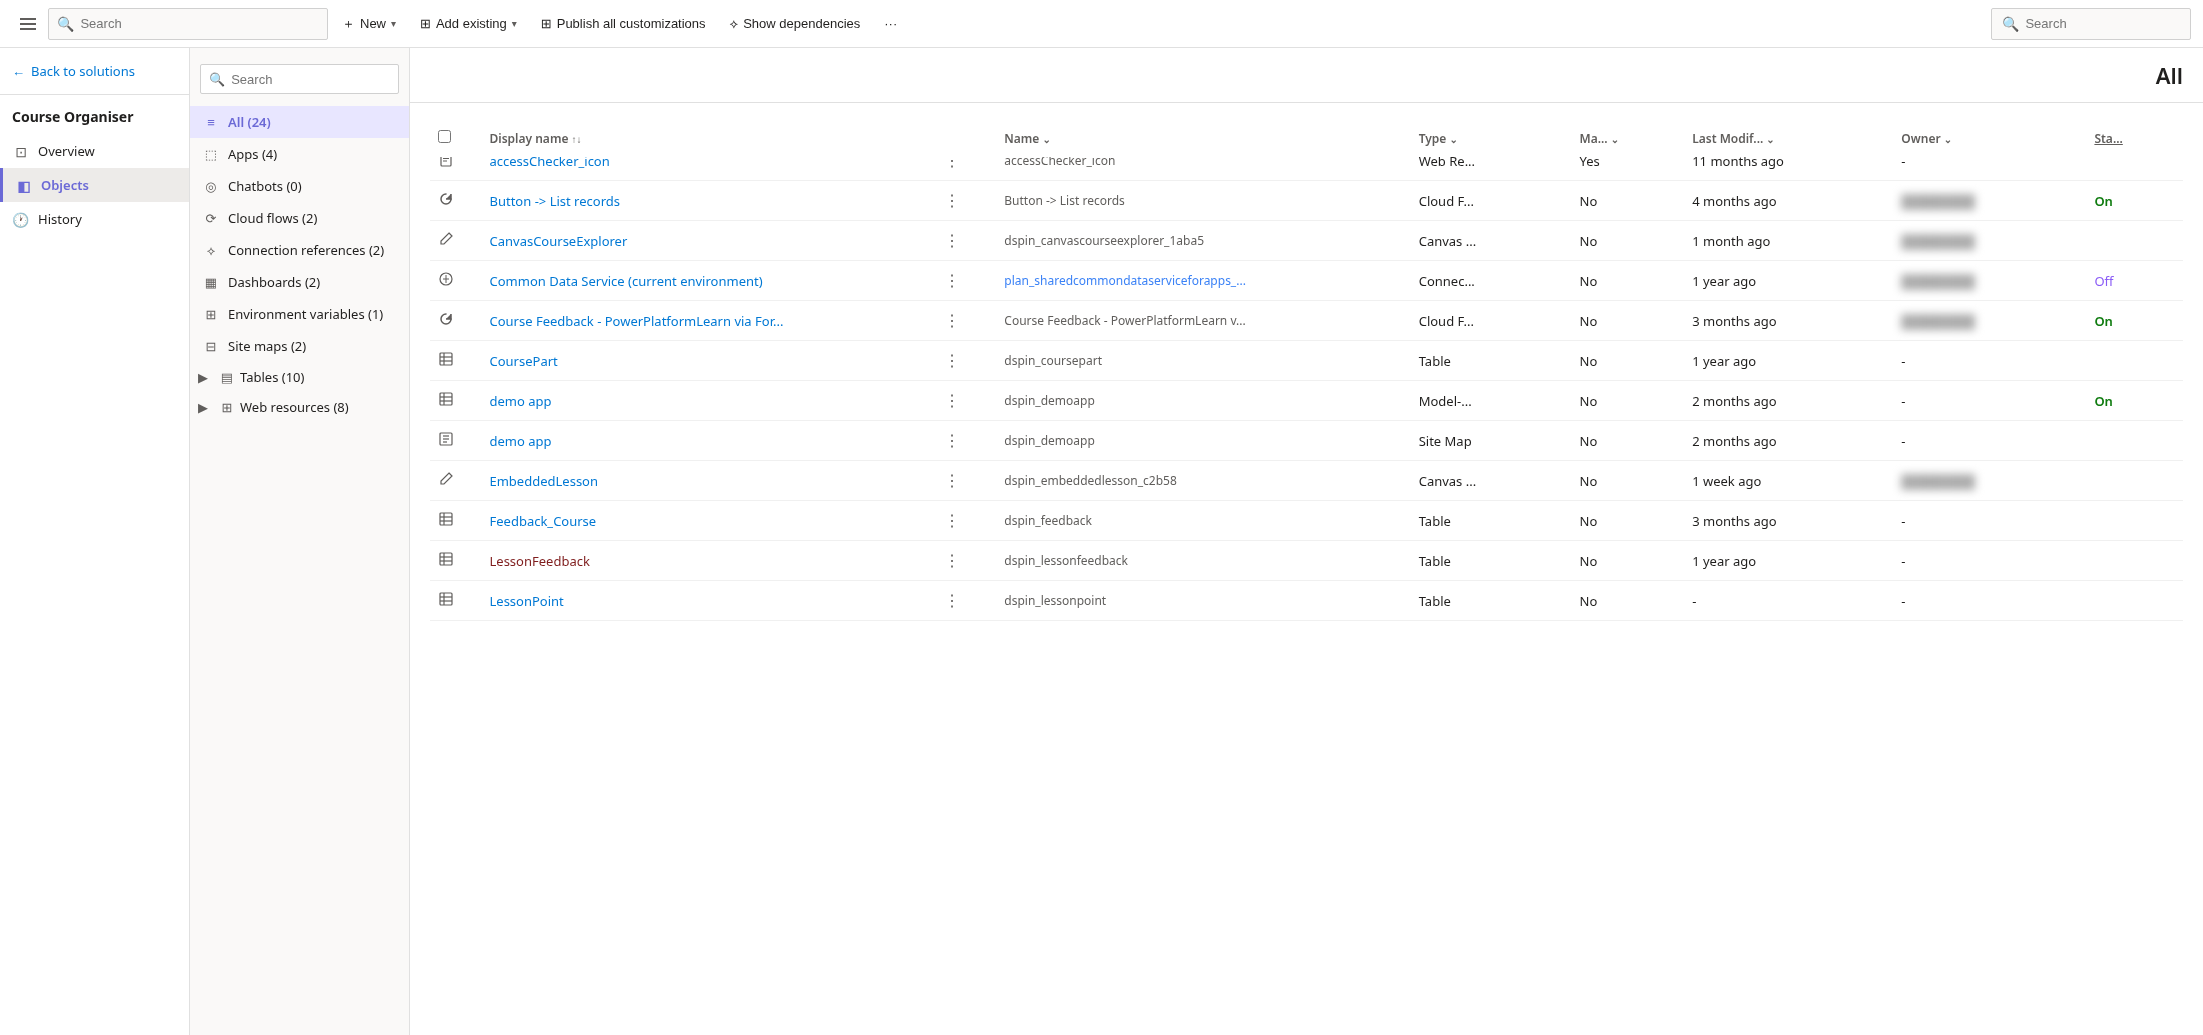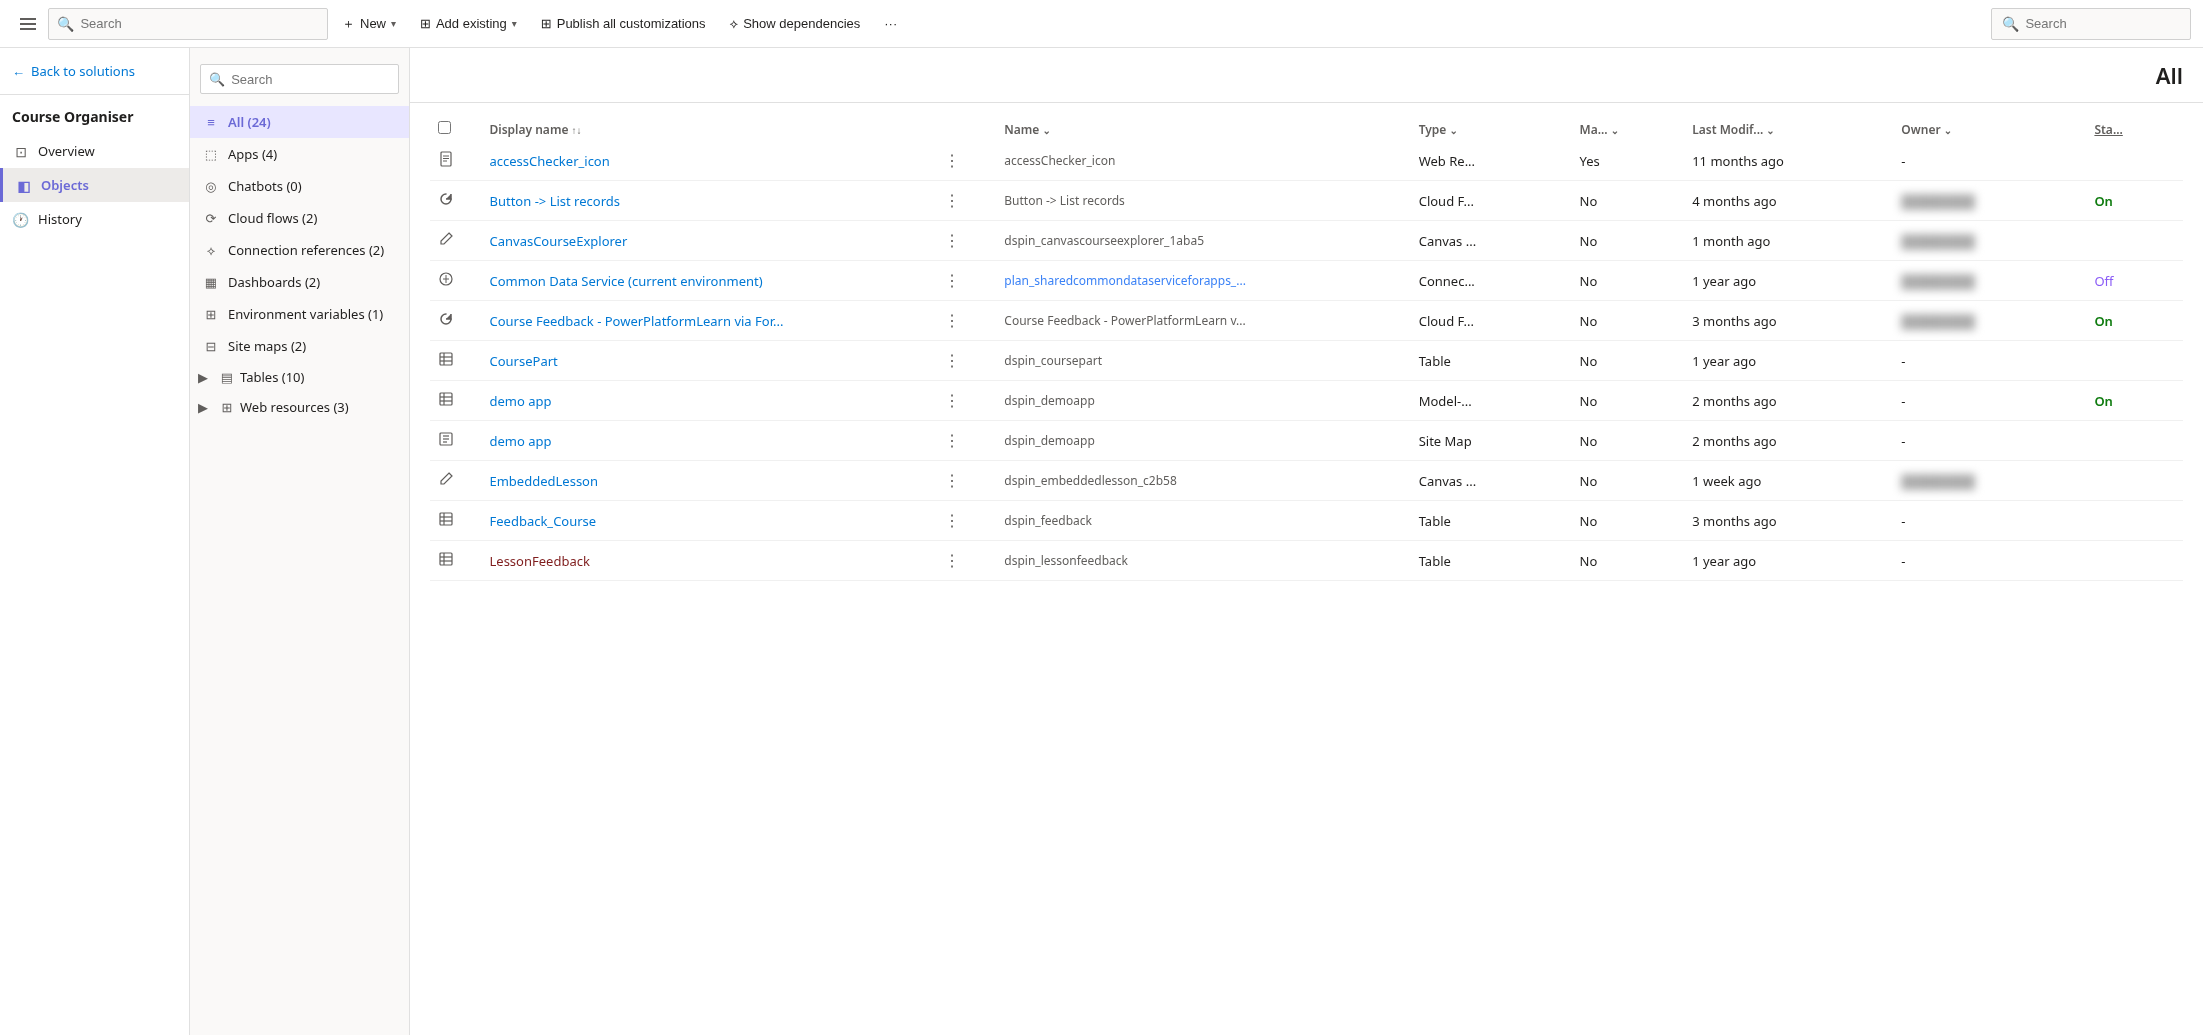--- a/index.html
+++ b/index.html
@@ -137,21 +137,21 @@
       text-align: right;
     }
     .content-table-wrap { flex: 1; overflow-y: auto; padding: 0 20px; }
     .data-table {
       width: 100%; border-collapse: collapse;
     }
     .data-table th {
       text-align: left; padding: 10px 8px;
       font-weight: 600; font-size: 12px; color: #605e5c;
       border-bottom: 1px solid #e0e0e0;
-      background: #fff; position: sticky; top: 8px; z-index: 1;
+      background: #fff; position: sticky; top: 17px; z-index: 1;
       white-space: nowrap;
       text-decoration: underline;
     }
     .data-table td {
       padding: 8px 8px; font-size: 13px; color: #201f1e;
       border-bottom: 1px solid #f0f0f0;
       vertical-align: middle;
     }
     .col-icon { width: 32px; }
     .col-display { width: 280px; }
@@ -273,21 +273,21 @@
       <span>Site maps (2)</span>
     </div>
     <div class="sidebar-tree-item">
       <span class="sidebar-tree-chevron">▶</span>
       <span class="sidebar-tree-icon">▤</span>
       <span>Tables (10)</span>
     </div>
     <div class="sidebar-tree-item">
       <span class="sidebar-tree-chevron">▶</span>
       <span class="sidebar-tree-icon">⊞</span>
-      <span>Web resources (3)</span>
+      <span>Web resources (8)</span>
     </div>
   </div>
 
   <div class="content-area">
     <div class="content-header">
       <div class="content-title">All</div>
     </div>
     <div class="content-table-wrap">
       <table class="data-table">
         <thead>
@@ -540,18 +540,38 @@
     <td class="col-more">
       <button class="more-btn">⋮</button>
     </td>
     <td class="col-name" style="color:#605e5c; font-size:12px;">dspin_lessonfeedback</td>
     <td class="col-type">Table</td>
     <td class="col-managed">No</td>
     <td class="col-modified">1 year ago</td>
     <td class="col-owner">-</td>
     <td class="col-status"><span class=""></span></td>
   </tr>
+            <tr>
+    <td class="col-icon">
+      <span><svg width="16" height="16" viewBox="0 0 16 16" fill="none" stroke="#605e5c" stroke-width="1.2">
+                    <rect x="2" y="2" width="12" height="12" rx="1"></rect>
+                    <line x1="2" y1="6" x2="14" y2="6"></line>
+                    <line x1="2" y1="10" x2="14" y2="10"></line>
+                    <line x1="6" y1="2" x2="6" y2="14"></line>
+                  </svg></span>
+    </td>
+    <td class="col-display" style="color:#0078d4; cursor:pointer;">LessonPoint</td>
+    <td class="col-more">
+      <button class="more-btn">⋮</button>
+    </td>
+    <td class="col-name" style="color:#605e5c; font-size:12px;">dspin_lessonpoint</td>
+    <td class="col-type">Table</td>
+    <td class="col-managed">No</td>
+    <td class="col-modified">-</td>
+    <td class="col-owner">-</td>
+    <td class="col-status"><span class=""></span></td>
+  </tr>
           </tbody>
       </table>
     </div>
   </div>
 
 </div>
 
 </body></html>

